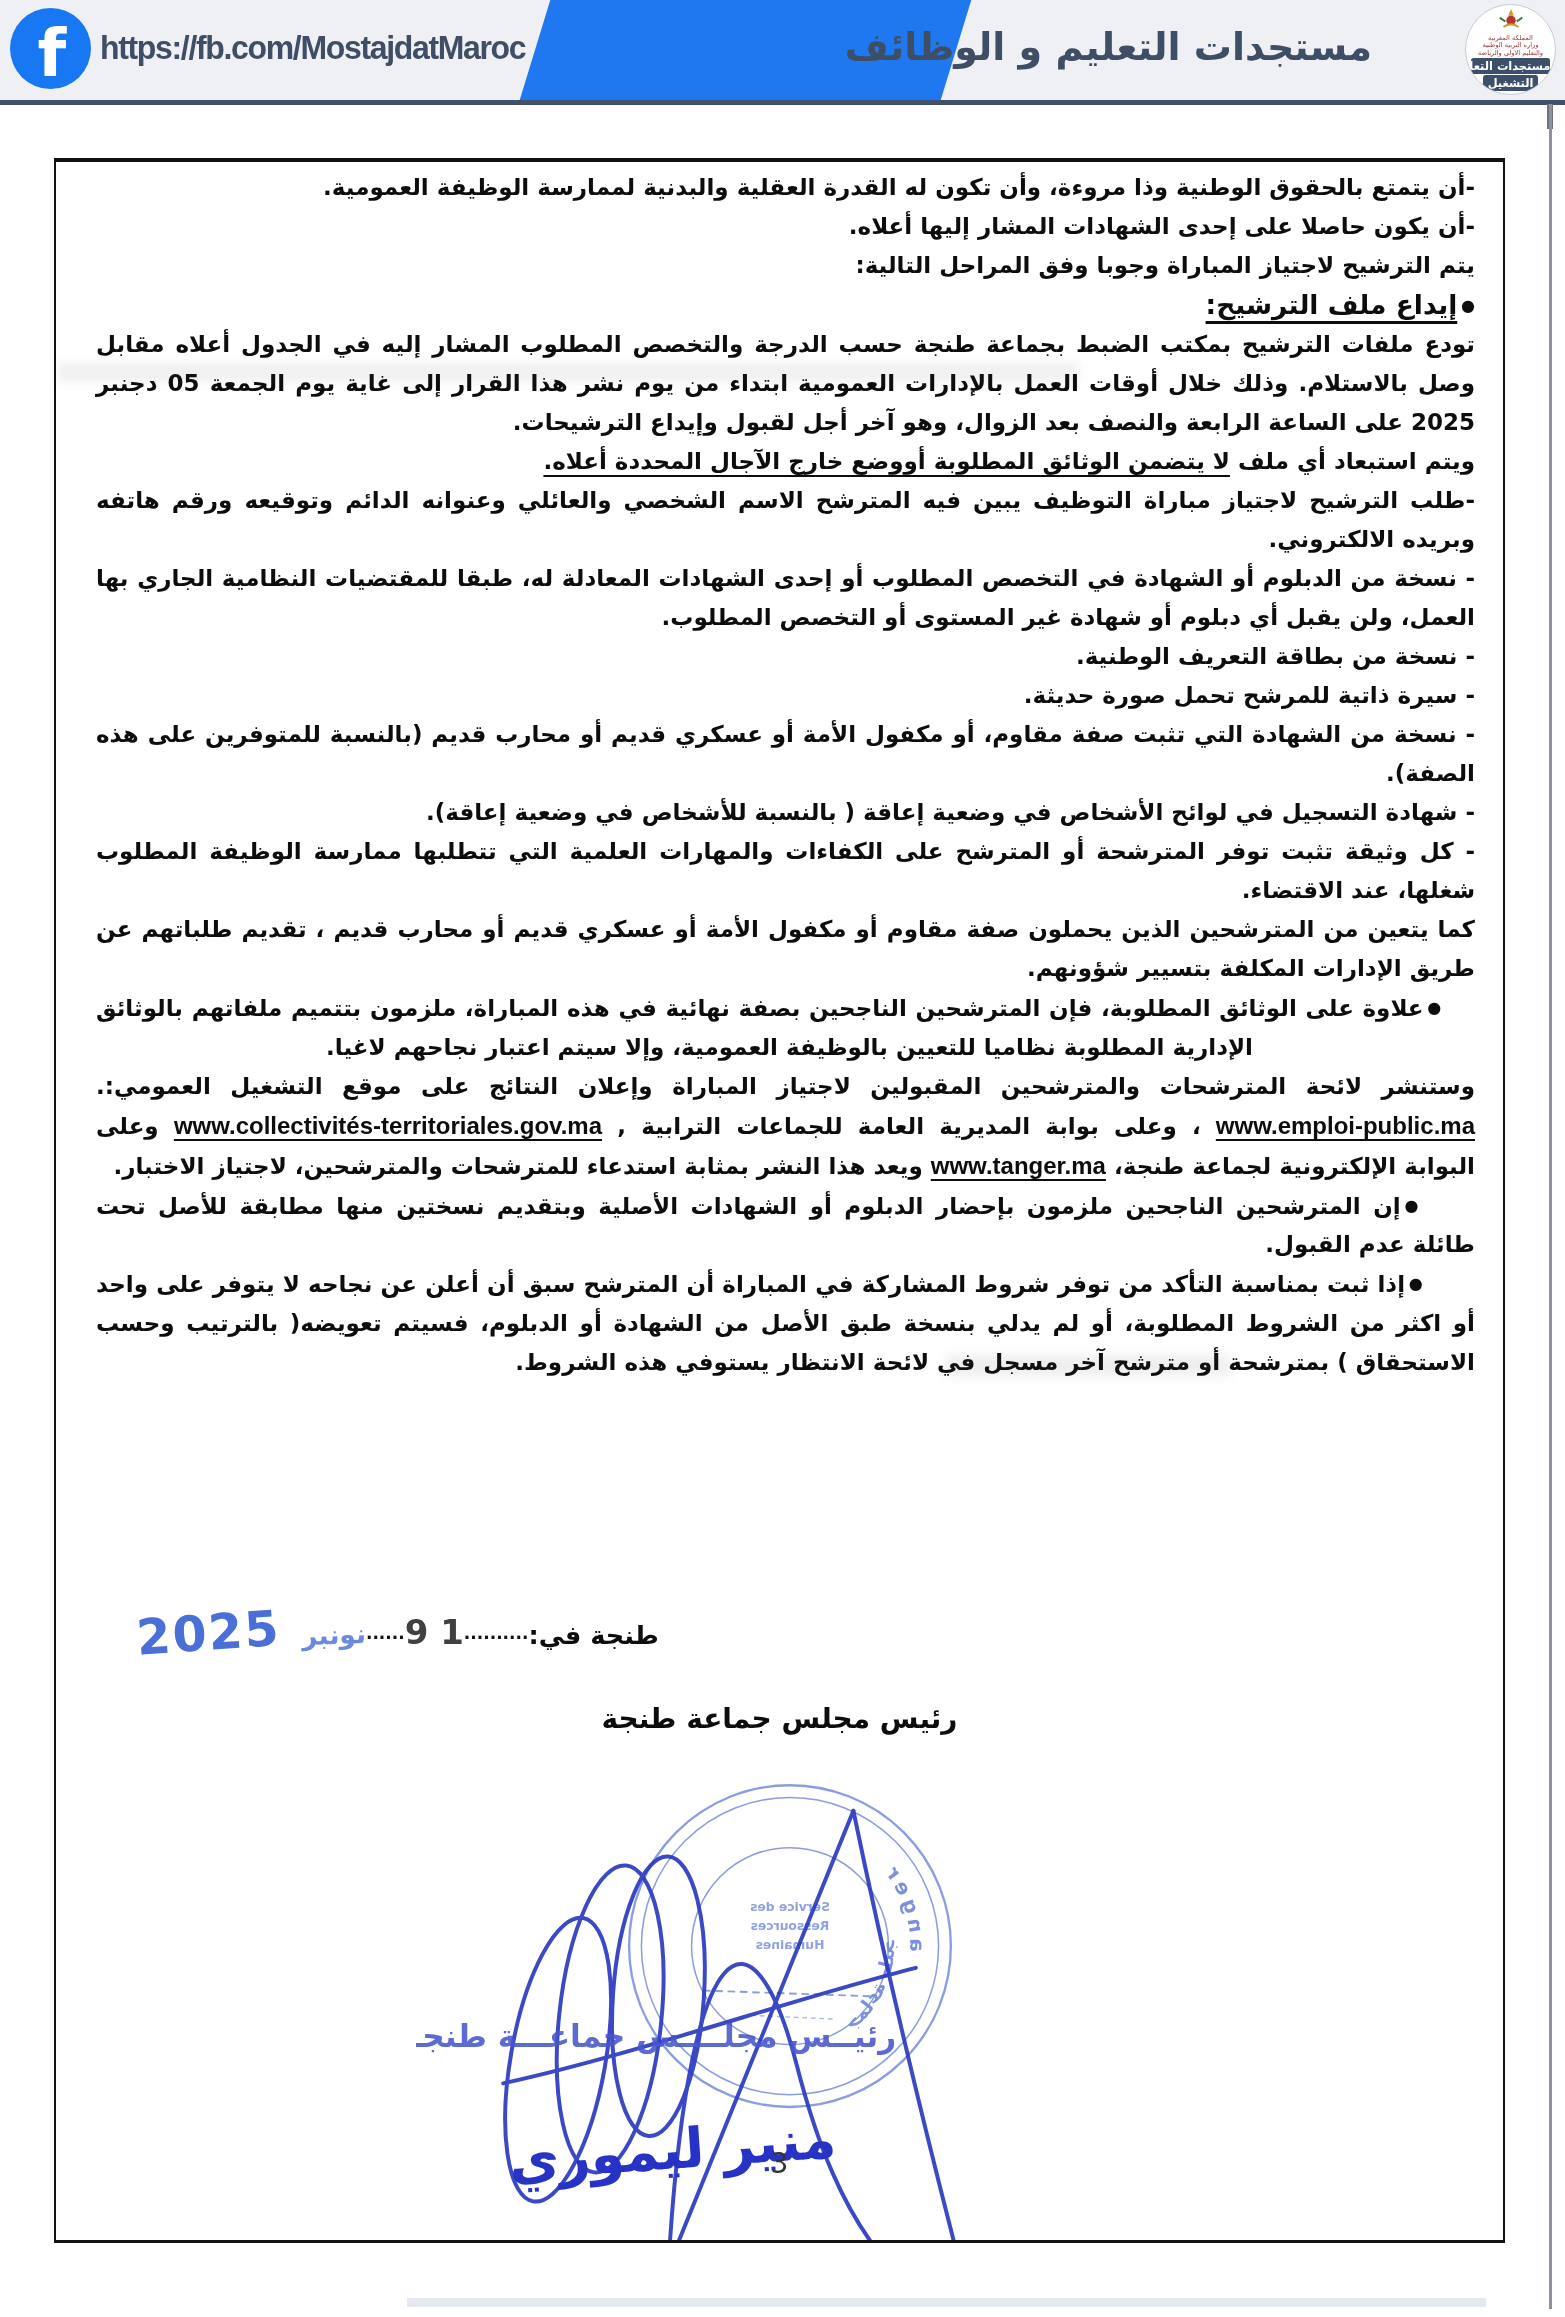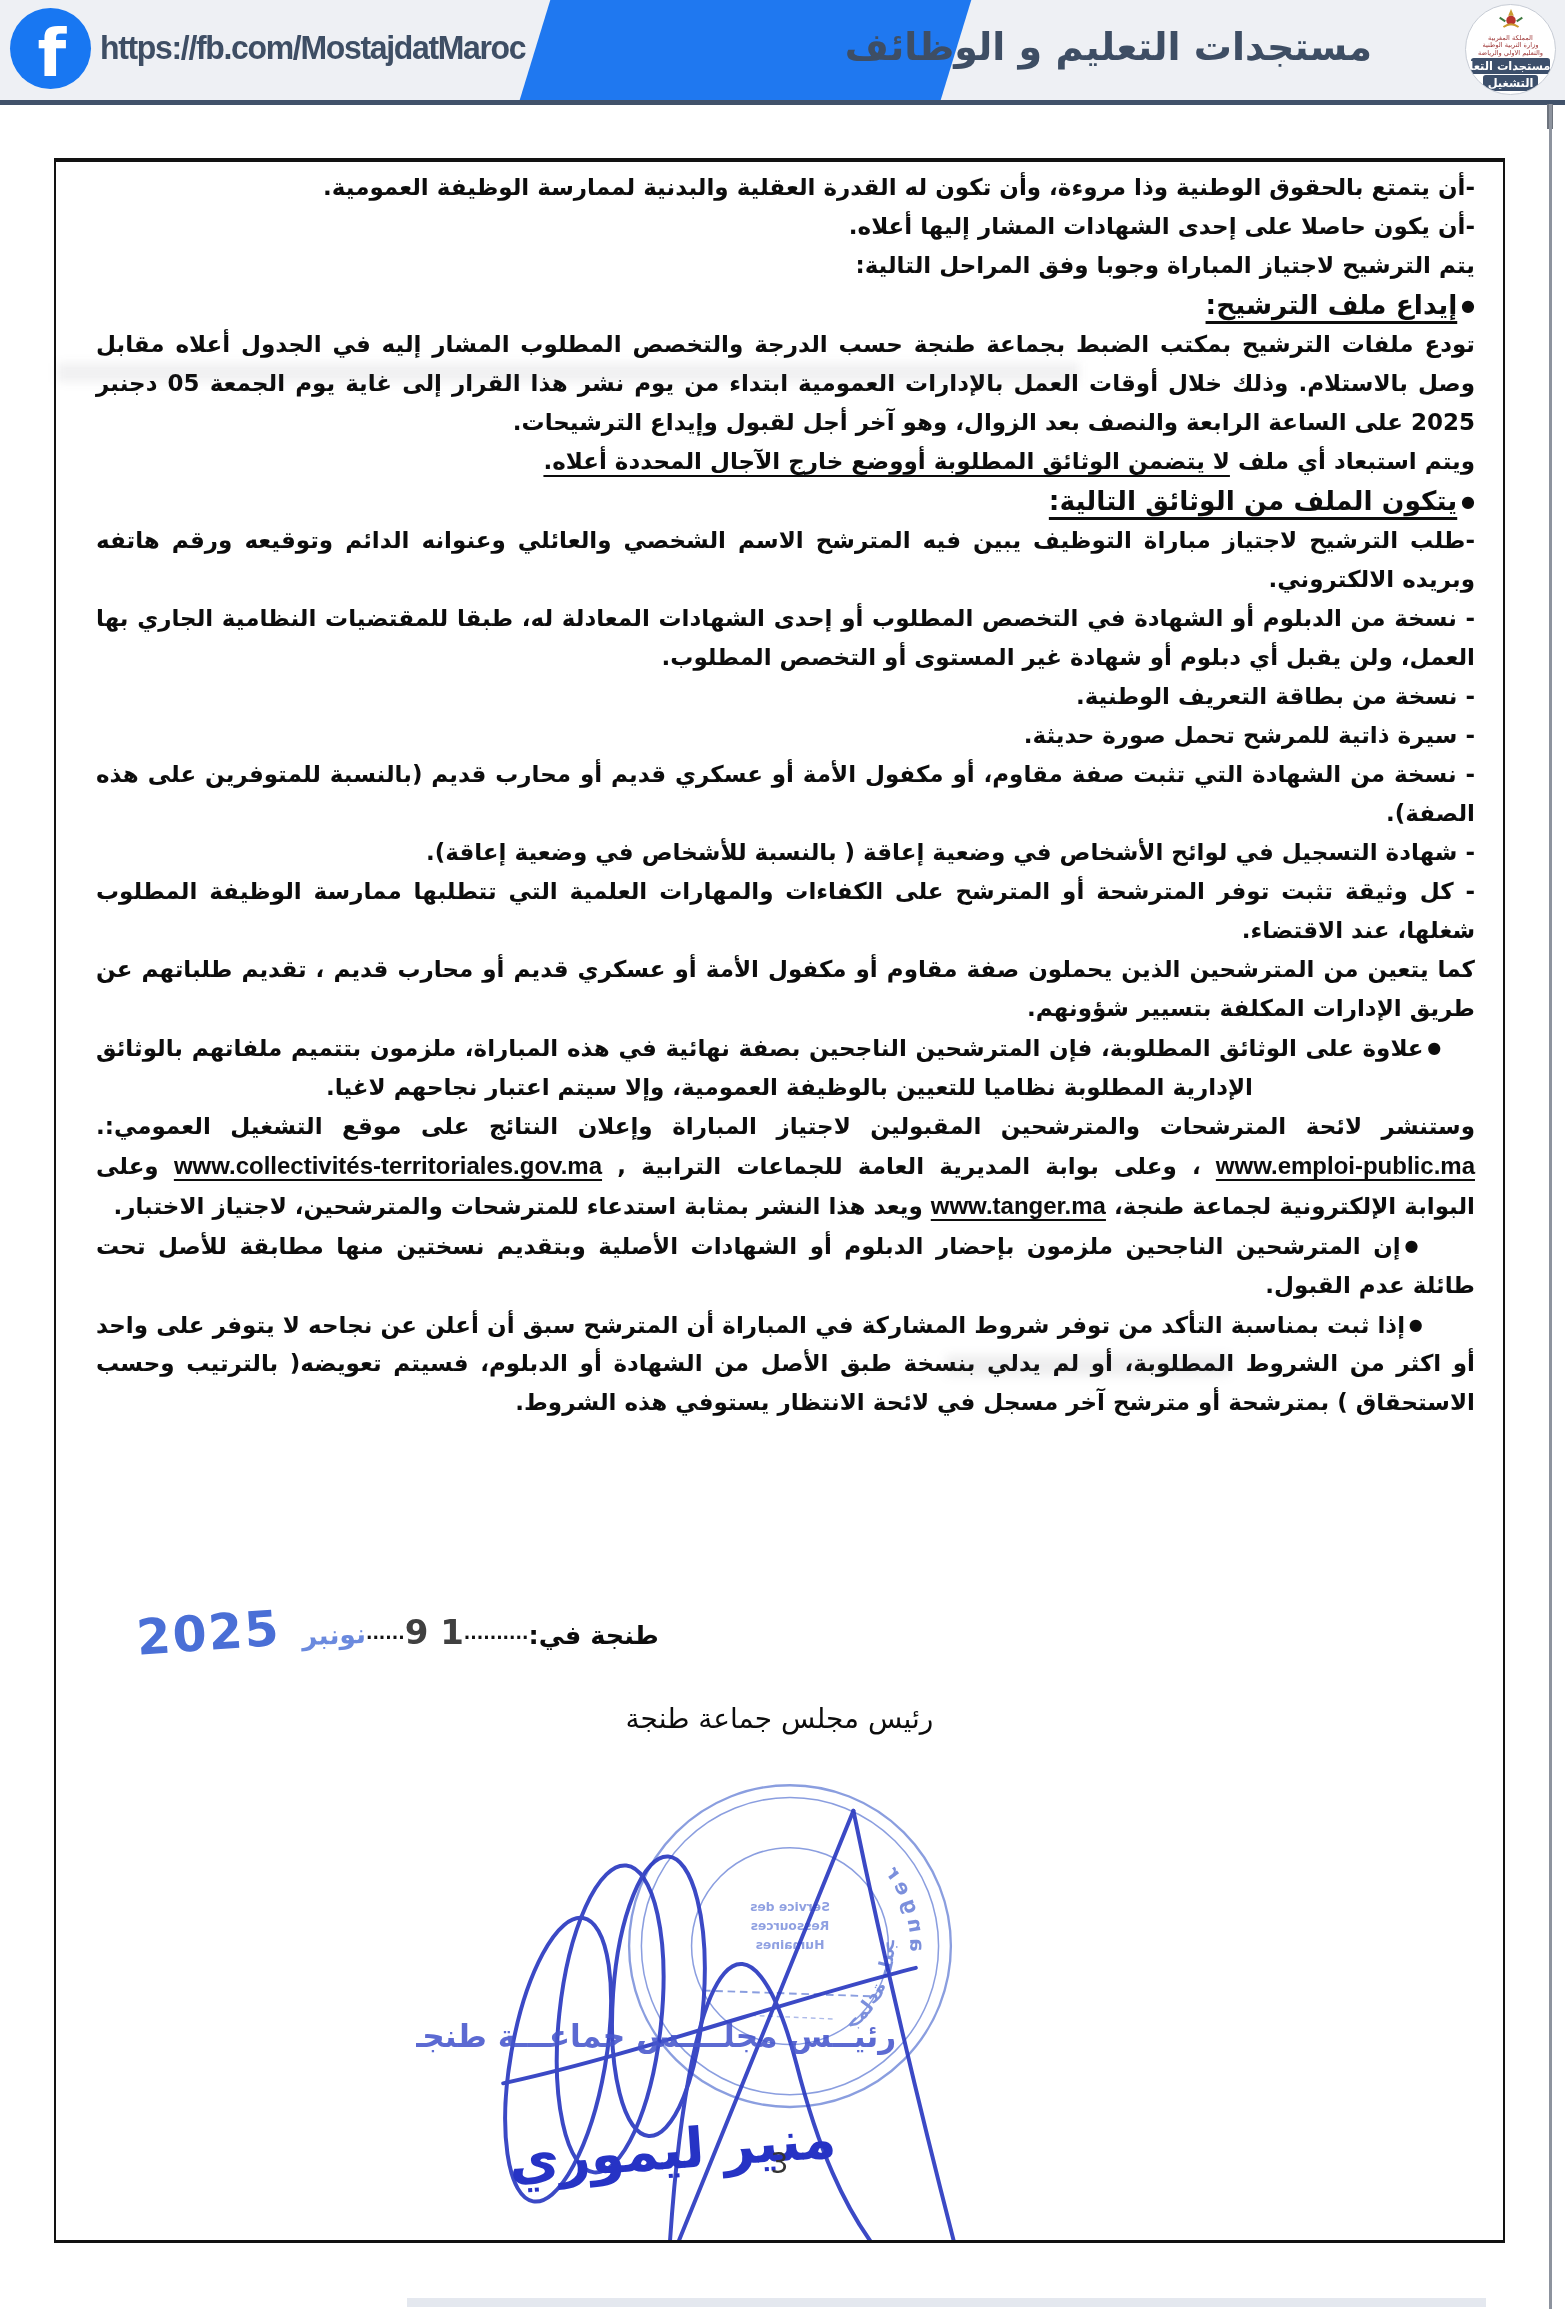--- a/index.html
+++ b/index.html
@@ -52,21 +52,21 @@
     text-underline-offset:4.7px;}
   
   .date-line{position:absolute;left:80px;top:1446px;direction:rtl;font-size:25.6px;
     font-weight:bold;white-space:nowrap;}
   .date-dots{font-size:17px;letter-spacing:1.4px;vertical-align:4.7px;color:#111;}
   .date-day{color:#404040;font-size:34px;letter-spacing:13.2px;font-family:"DejaVu Sans",sans-serif;}
   .date-month{color:#6b8ade;display:inline-block;transform:rotate(-2deg);font-size:26.5px;}
   .date-year{color:#4a6fd6;display:inline-block;transform:rotate(-4deg) translateY(5.7px);
     font-size:49px;letter-spacing:1.9px;margin-right:13.2px;font-weight:bold;}
   .signer-title{position:absolute;top:1537px;left:0;width:100%;
-    box-sizing:border-box;text-align:center;font-size:28px;font-weight:normal;}
+    box-sizing:border-box;text-align:center;font-size:28px;font-weight:bold;}
   .stamp-svg{position:absolute;left:360px;top:1609px;}
   .page-num{position:absolute;top:1982px;left:0;width:100%;text-align:center;font-size:28px;
     font-weight:400;color:#333;}
   
   .smudge1{position:absolute;left:57px;top:363px;width:1022px;height:19px;
     background:rgba(70,70,80,0.08);filter:blur(4.7px);}
   .smudge2{position:absolute;left:946px;top:1355px;width:284px;height:21px;
     background:rgba(70,70,80,0.09);filter:blur(4.7px);}
   .edge-line{position:absolute;left:1549px;top:104px;width:2.8px;height:2205px;background:#8d939e;}
   .edge-knob{position:absolute;left:1547px;top:104px;width:5.7px;height:24.6px;background:#6d737d;}
@@ -102,21 +102,20 @@
   <p>-أن يتمتع بالحقوق الوطنية وذا مروءة، وأن تكون له القدرة العقلية والبدنية لممارسة الوظيفة العمومية.</p>
   <p>-أن يكون حاصلا على إحدى الشهادات المشار إليها أعلاه.</p>
   <p class="mt4">يتم الترشيح لاجتياز المباراة وجوبا وفق المراحل التالية:</p>
 
   <p class="title-line"><span class="bullet">●</span><span class="title-underline">إيداع ملف الترشيح:</span></p>
 
   <p>تودع ملفات الترشيح بمكتب الضبط بجماعة طنجة حسب الدرجة والتخصص المطلوب المشار إليه في الجدول أعلاه مقابل وصل بالاستلام. وذلك خلال أوقات العمل بالإدارات العمومية ابتداء من يوم نشر هذا القرار إلى غاية يوم الجمعة 05 دجنبر 2025 على الساعة الرابعة والنصف بعد الزوال، وهو آخر أجل لقبول وإيداع الترشيحات.</p>
 
   <p class="mt4"><span>ويتم استبعاد أي ملف </span><span class="emph">لا يتضمن الوثائق المطلوبة أووضع خارج الآجال المحددة أعلاه.</span></p>
 
-  <p class="title-line"><span class="bullet">●</span><span class="title-underline">يتكون الملف من الوثائق التالية:</span></p>
 
   <p>-طلب الترشيح لاجتياز مباراة التوظيف يبين فيه المترشح الاسم الشخصي والعائلي وعنوانه الدائم وتوقيعه ورقم هاتفه وبريده الالكتروني.</p>
   <p>- نسخة من الدبلوم أو الشهادة في التخصص المطلوب أو إحدى الشهادات المعادلة له، طبقا للمقتضيات النظامية الجاري بها العمل، ولن يقبل أي دبلوم أو شهادة غير المستوى أو التخصص المطلوب.</p>
   <p>- نسخة من بطاقة التعريف الوطنية.</p>
   <p>- سيرة ذاتية للمرشح تحمل صورة حديثة.</p>
   <p>- نسخة من الشهادة التي تثبت صفة مقاوم، أو مكفول الأمة أو عسكري قديم أو محارب قديم (بالنسبة للمتوفرين على هذه الصفة).</p>
   <p>- شهادة التسجيل في لوائح الأشخاص في وضعية إعاقة ( بالنسبة للأشخاص في وضعية إعاقة).</p>
   <p>- كل وثيقة تثبت توفر المترشحة أو المترشح على الكفاءات والمهارات العلمية التي تتطلبها ممارسة الوظيفة المطلوب شغلها، عند الاقتضاء.</p>
 
   <p class="mt4">كما يتعين من المترشحين الذين يحملون  صفة مقاوم أو مكفول الأمة أو عسكري قديم أو محارب قديم ، تقديم طلباتهم عن طريق الإدارات المكلفة بتسيير شؤونهم.</p>

